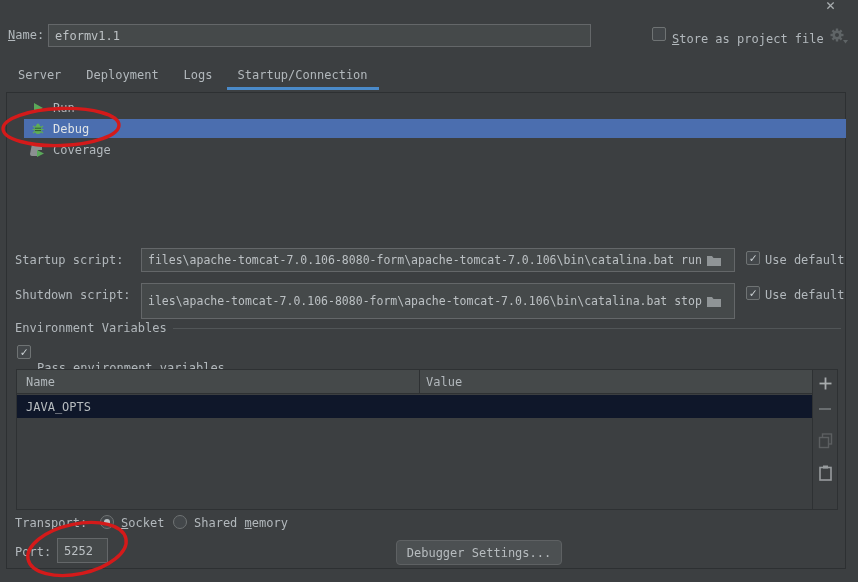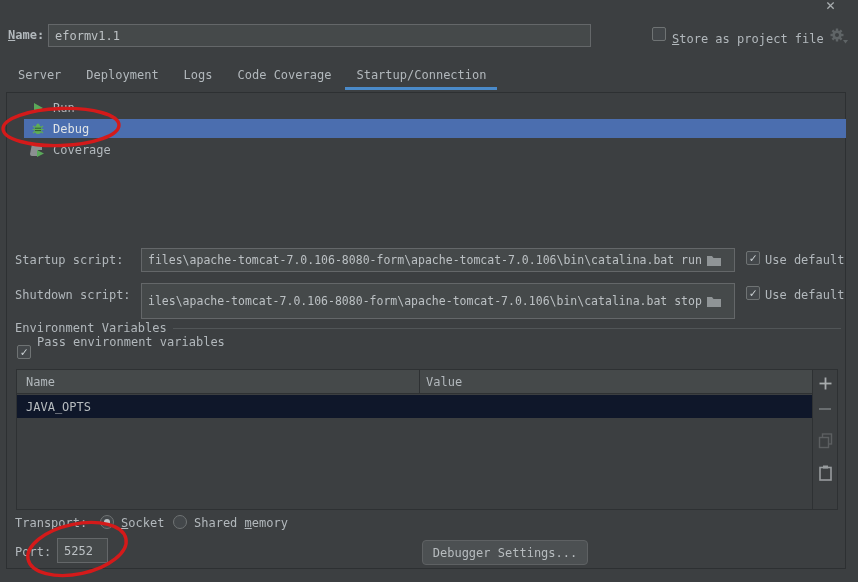--- a/index.html
+++ b/index.html
@@ -54,31 +54,31 @@
   
   .envtable { left:9px; top:276px; width:822px; height:141px; border:1px solid #2e3133; }
   .env-head { position:absolute; left:0; top:0; right:25px; height:24px; background:#45494a; border-bottom:1px solid #2e3133; display:flex; }
   .env-col-name { width:403px; border-right:1px solid #2e3133; display:flex; align-items:center; padding-left:9px; }
   .env-col-value { flex:1; display:flex; align-items:center; padding-left:6px; }
   .env-row { position:absolute; left:0; top:25px; right:25px; height:23px; background:#0f172a; display:flex; color:#b7bcbf; }
   .env-toolbar { position:absolute; top:0; right:0; width:25px; bottom:0; border-left:1px solid #2e3133; display:flex; flex-direction:column; align-items:center; }
   .tool-btn { width:25px; height:26px; display:flex; align-items:center; justify-content:center; cursor:pointer; }
 
   .btn { background:#4c5052; border:1px solid #5e6163; border-radius:4px; color:#b7bcbf;
-         display:flex; align-items:center; justify-content:center; cursor:pointer; font-family:"DejaVu Sans Mono", monospace; font-size:12px;margin-left:26px; }
+         display:flex; align-items:center; justify-content:center; cursor:pointer; font-family:"DejaVu Sans Mono", monospace; font-size:12px; }
 
   .annotation { left:0; top:0; width:858px; height:582px; pointer-events:none; z-index:50; }
   svg { display:block; }
 </style>
 </head>
 <body>
 
 <div class="abs close-x">✕</div>
 
-<div class="abs label" style="left:8px; top:28px;font-weight:bold;"><span class="mn">N</span><span>ame:</span></div>
+<div class="abs label" style="left:8px; top:28px;"><span class="mn">N</span><span>ame:</span></div>
 <input class="abs field" style="left: 48px; top: 24px; width: 543px; height: 23px;" value="eformv1.1">
 
 <div class="abs cb" style="left:652px; top:27px;"></div>
 <div class="abs label" style="left:672px; top:32px;"><span class="mn">S</span><span>tore as project file</span></div>
 
 <div class="abs" style="left:829px; top:27px; width:20px; height:18px;">
   <svg width="20" height="18" viewBox="0 0 20 18">
     <g stroke="#5f6466" stroke-width="2.4">
       <line x1="8" y1="1.5" x2="8" y2="14.5"></line>
         <line x1="1.5" y1="8" x2="14.5" y2="8"></line>
@@ -88,21 +88,20 @@
     <circle cx="8" cy="8" r="4.6" fill="#5f6466"></circle>
     <circle cx="8" cy="8" r="2" fill="#3c3f41"></circle>
     <path d="M14 13 L19 13 L16.5 16.5 Z" fill="#5f6466"></path>
   </svg>
 </div>
 
 <div class="abs tabs" style="--tabline:#4a8ac9;">
   <div class="tab">Server</div>
   <div class="tab">Deployment</div>
   <div class="tab">Logs</div>
-  <div class="tab">Code Coverage</div>
   <div class="tab active">Startup/Connection</div>
 </div>
 
 <div class="abs panel" style="--sel:#4b6eaf;">
 
   <div class="mode-row" style="top:5px;">
     <span class="mode-icon">
       <svg width="12" height="12" viewBox="0 0 12 12">
           <path d="M2 1 L11 6 L2 11 Z" fill="#5aa85a"></path>
         </svg>
@@ -161,21 +160,21 @@
         </svg>
     </span>
   </div>
   <div class="abs cb" style="left:739px; top:193px;">✓</div>
   <div class="abs label" style="left:758px; top:195px;">Use default</div>
 
   <div class="abs label" style="left:8px; top:228px;">Environment Variables</div>
   <div class="abs sepline" style="left:166px; top:235px; width:668px;"></div>
 
   <div class="abs cb" style="left:10px; top:252px;">✓</div>
-  <div class="abs label" style="left:30px; top:242px;">Pass environment variables</div>
+  <div class="abs label" style="left:30px; top:268px;">Pass environment variables</div>
 
   <div class="abs envtable">
     <div class="env-head">
       <div class="env-col-name">Name</div>
       <div class="env-col-value">Value</div>
     </div>
     <div class="env-row">
       <div class="env-col-name" style="border-right:none;">JAVA_OPTS</div>
     </div>
     <div class="env-toolbar">

